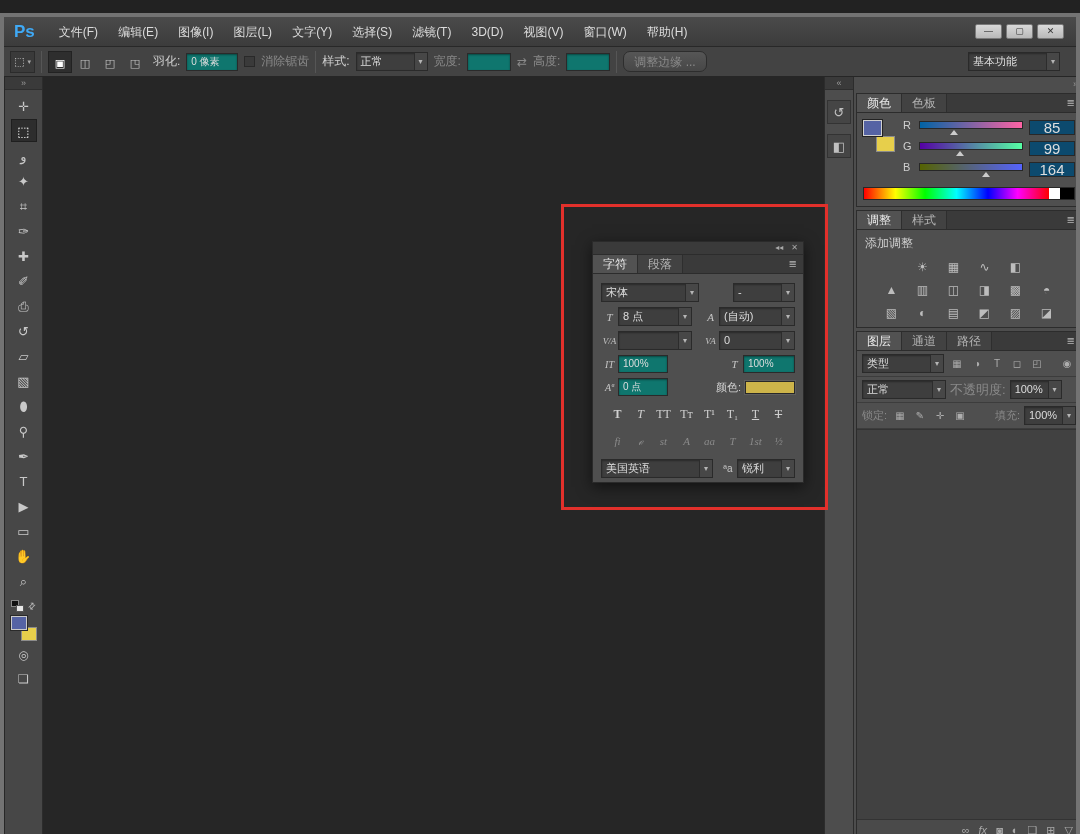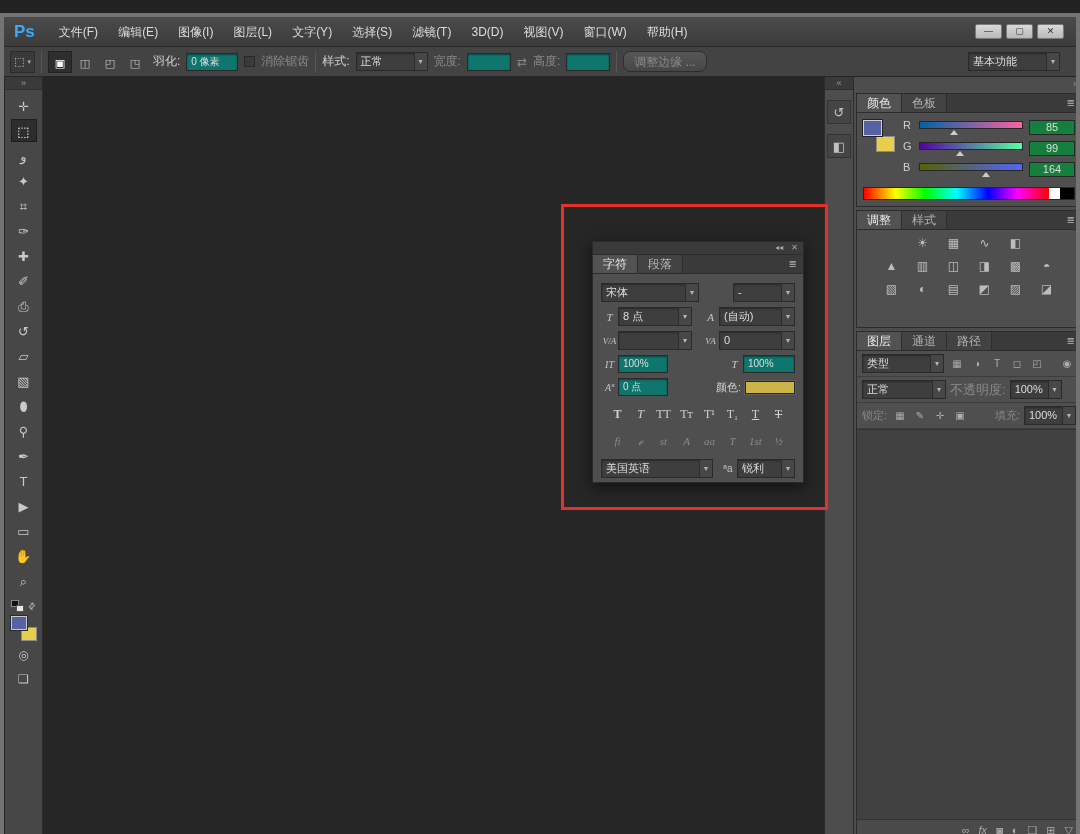--- a/index.html
+++ b/index.html
@@ -83,21 +83,21 @@
   
   .color-body{display:flex;padding:7px 6px 2px 6px;gap:8px;}
   .cswatches{position:relative;width:32px;height:32px;flex:0 0 32px;}
   .cswatches .b{position:absolute;right:0;bottom:0;width:19px;height:16px;border:1px solid #8c8c8c;}
   .cswatches .f{position:absolute;left:0;top:0;width:19px;height:16px;border:1px solid #d0d0d0;outline:1px solid #222;}
   .chans{flex:1;}
   .ch-row{display:flex;align-items:flex-start;gap:6px;margin-bottom:6px;height:15px;}
   .ch-label{width:10px;color:#cfcfcf;font-size:11px;line-height:11px;}
   .track{position:relative;flex:1;height:8px;border:1px solid #272727;margin-top:1px;}
   .thumb{position:absolute;top:8px;width:0;height:0;border-left:4px solid transparent;border-right:4px solid transparent;border-bottom:5px solid #cccccc;margin-left:-4px;}
-  .ch-val{width:46px;height:15px;background:#15803d;border:1px solid #282828;color:#ddd;font-size:11px;line-height:13px;text-align:center;}
+  .ch-val{width:46px;height:15px;background:#0c4a6e;border:1px solid #282828;color:#ddd;font-size:15px;line-height:13px;text-align:center;}
   .ramp-row{display:flex;margin:2px 6px 6px 6px;height:13px;border:1px solid #272727;}
   .ramp{flex:1;background:linear-gradient(to right,#ff0000,#ffff00 17%,#00ff00 33%,#00ffff 50%,#0000ff 67%,#ff00ff 83%,#ff0000);}
   .ramp-w{width:11px;background:#fff;} .ramp-k{width:14px;background:#000;}
 
   
   .adj-label{padding:5px 8px 2px 8px;color:#cfcfcf;font-size:12px;}
   .adj-row{display:flex;justify-content:center;gap:9px;margin:3px 0;}
   .adj-row .adj-icon{width:22px;height:20px;line-height:20px;text-align:center;color:#bdbdbd;font-size:12px;}
 
   
@@ -297,20 +297,21 @@
     </div>
 
     <div class="panel" style="height:118px" data-name="adjustments-panel">
       <div class="tabstrip">
         <span class="tabs">
             <span class="tab active" data-name="tab-adjustments">调整</span>
             <span class="tab" data-name="tab-styles">样式</span>
           </span>
         <span class="panel-menu" data-name="panel-menu-icon">≣</span>
       </div>
+      <div class="adj-label" data-name="add-adjustment-label">添加调整</div>
       <div class="adj-row">
           <span class="adj-icon" data-name="brightness-contrast-icon">☀</span>
           <span class="adj-icon" data-name="levels-icon">▦</span>
           <span class="adj-icon" data-name="curves-icon">∿</span>
           <span class="adj-icon" data-name="exposure-icon">◧</span>
         </div>
       <div class="adj-row">
           <span class="adj-icon" data-name="vibrance-icon">▲</span>
           <span class="adj-icon" data-name="hue-saturation-icon">▥</span>
           <span class="adj-icon" data-name="color-balance-icon">◫</span>

